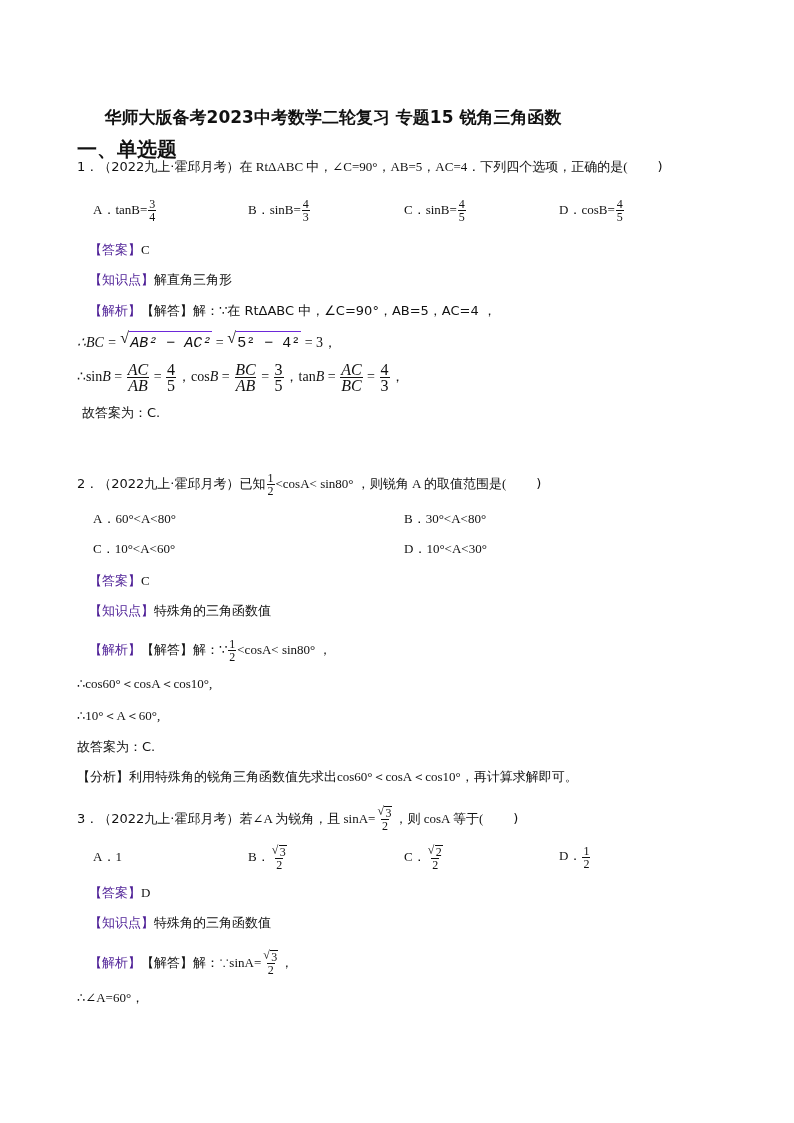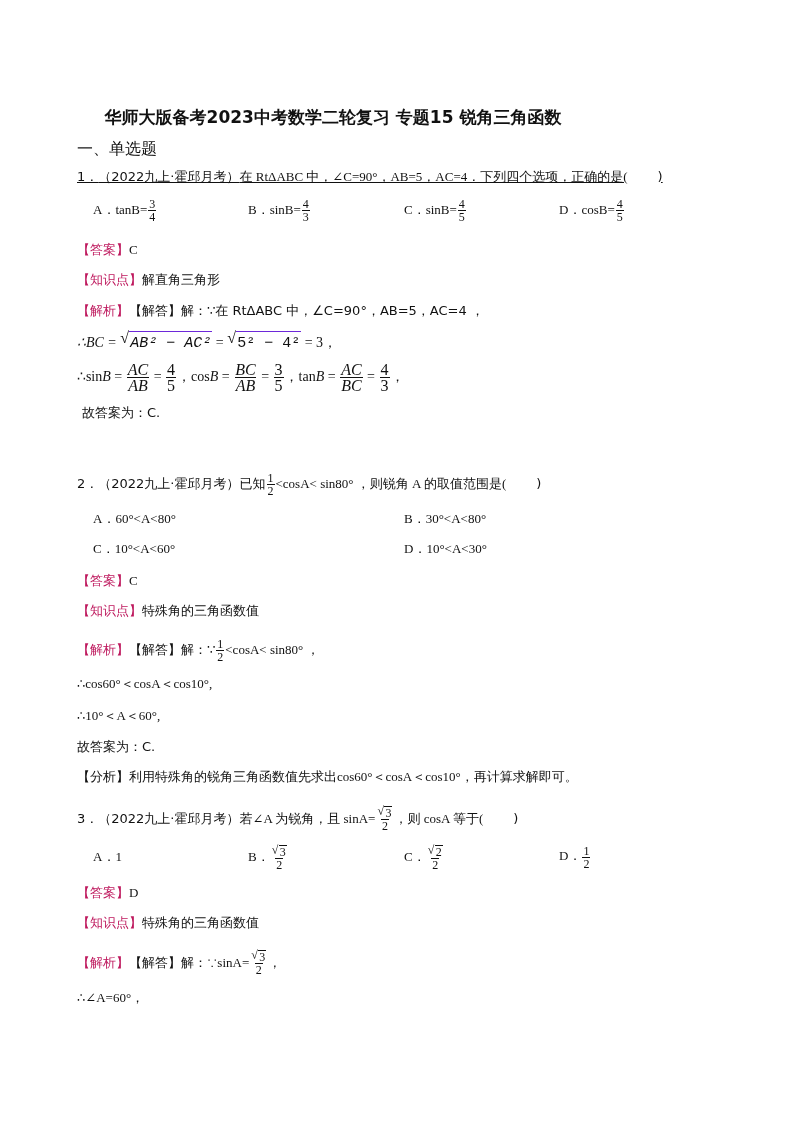--- a/index.html
+++ b/index.html
@@ -2,24 +2,24 @@
 <html><head>
 <meta charset="utf-8">
 <style>
   html, body { margin: 0; padding: 0; background: #ffffff; }
   body { width: 794px; height: 1123px; position: relative; overflow: hidden;
          font-family: "DejaVu Sans", "Liberation Sans", sans-serif; color: #111; }
   .page { position: absolute; left: 0; top: 0; width: 794px; height: 1123px; }
   .line { position: absolute; left: 77px; white-space: nowrap; font-size: 13px; line-height: 18px; }
   .title { position: absolute; top: 106px; left: 0; width: 666px; text-align: center;
            font-size: 17px; font-weight: bold; letter-spacing: 0px; }
-  .section { font-size: 16px; font-weight: normal; }
+  .section { font-size: 20px; font-weight: bold; }
   .serif { font-family: "Liberation Serif", "DejaVu Serif", serif; }
   .ital { font-family: "Liberation Serif", "DejaVu Serif", serif; font-style: italic; }
-  .blue { color: #be185d; }
+  .blue { color: #4c1d95; margin-left: 12px; }
   .frac { display: inline-flex; flex-direction: column; align-items: center; vertical-align: middle;
           font-family: "Liberation Serif", "DejaVu Serif", serif; font-size: 12px; line-height: 12px; margin: 0 1px; }
   .frac .num { padding: 0 1px; }
   .frac .den { border-top: 1px solid #111; padding: 0 1px; }
   .frac.big { font-size: 16px; line-height: 15px; }
   .frac.big .num, .frac.big .den { font-style: italic; }
   .frac.big .num.up, .frac.big .den.up { font-style: normal; }
   .sqrt { display: inline-block; position: relative; padding-left: 7px; }
   .sqrt::before { content: "√"; position: absolute; left: 0; top: -1px; font-size: 12px; }
   .sqrt .rad { border-top: 1px solid #111; padding: 0 1px; display: inline-block; line-height: 12px; }
@@ -31,21 +31,21 @@
 </style>
 </head>
 <body>
 
 <div class="page">
 
   <div class="title">华师大版备考2023中考数学二轮复习 专题15 锐角三角函数</div>
 
   <div class="line section" style="top:140px;">一、单选题</div>
 
-  <div class="line" style="top:168px;text-decoration:underline;">
+  <div class="line" style="top:158px;">
     <span>1．</span><span>（2022九上·霍邱月考）</span><span class="serif">在 RtΔABC 中，∠C=90°，AB=5，AC=4．下列四个选项，正确的是(</span><span class="paren-gap"></span><span>)</span>
   </div>
 
   <div class="opt" style="left:93px;top:198px;">
     <span class="serif">A．</span><span class="serif">tanB=</span><span class="frac">
         <span class="num">3</span>
         <span class="den">4</span>
       </span>
   </div>
   <div class="opt" style="left:248px;top:198px;">

